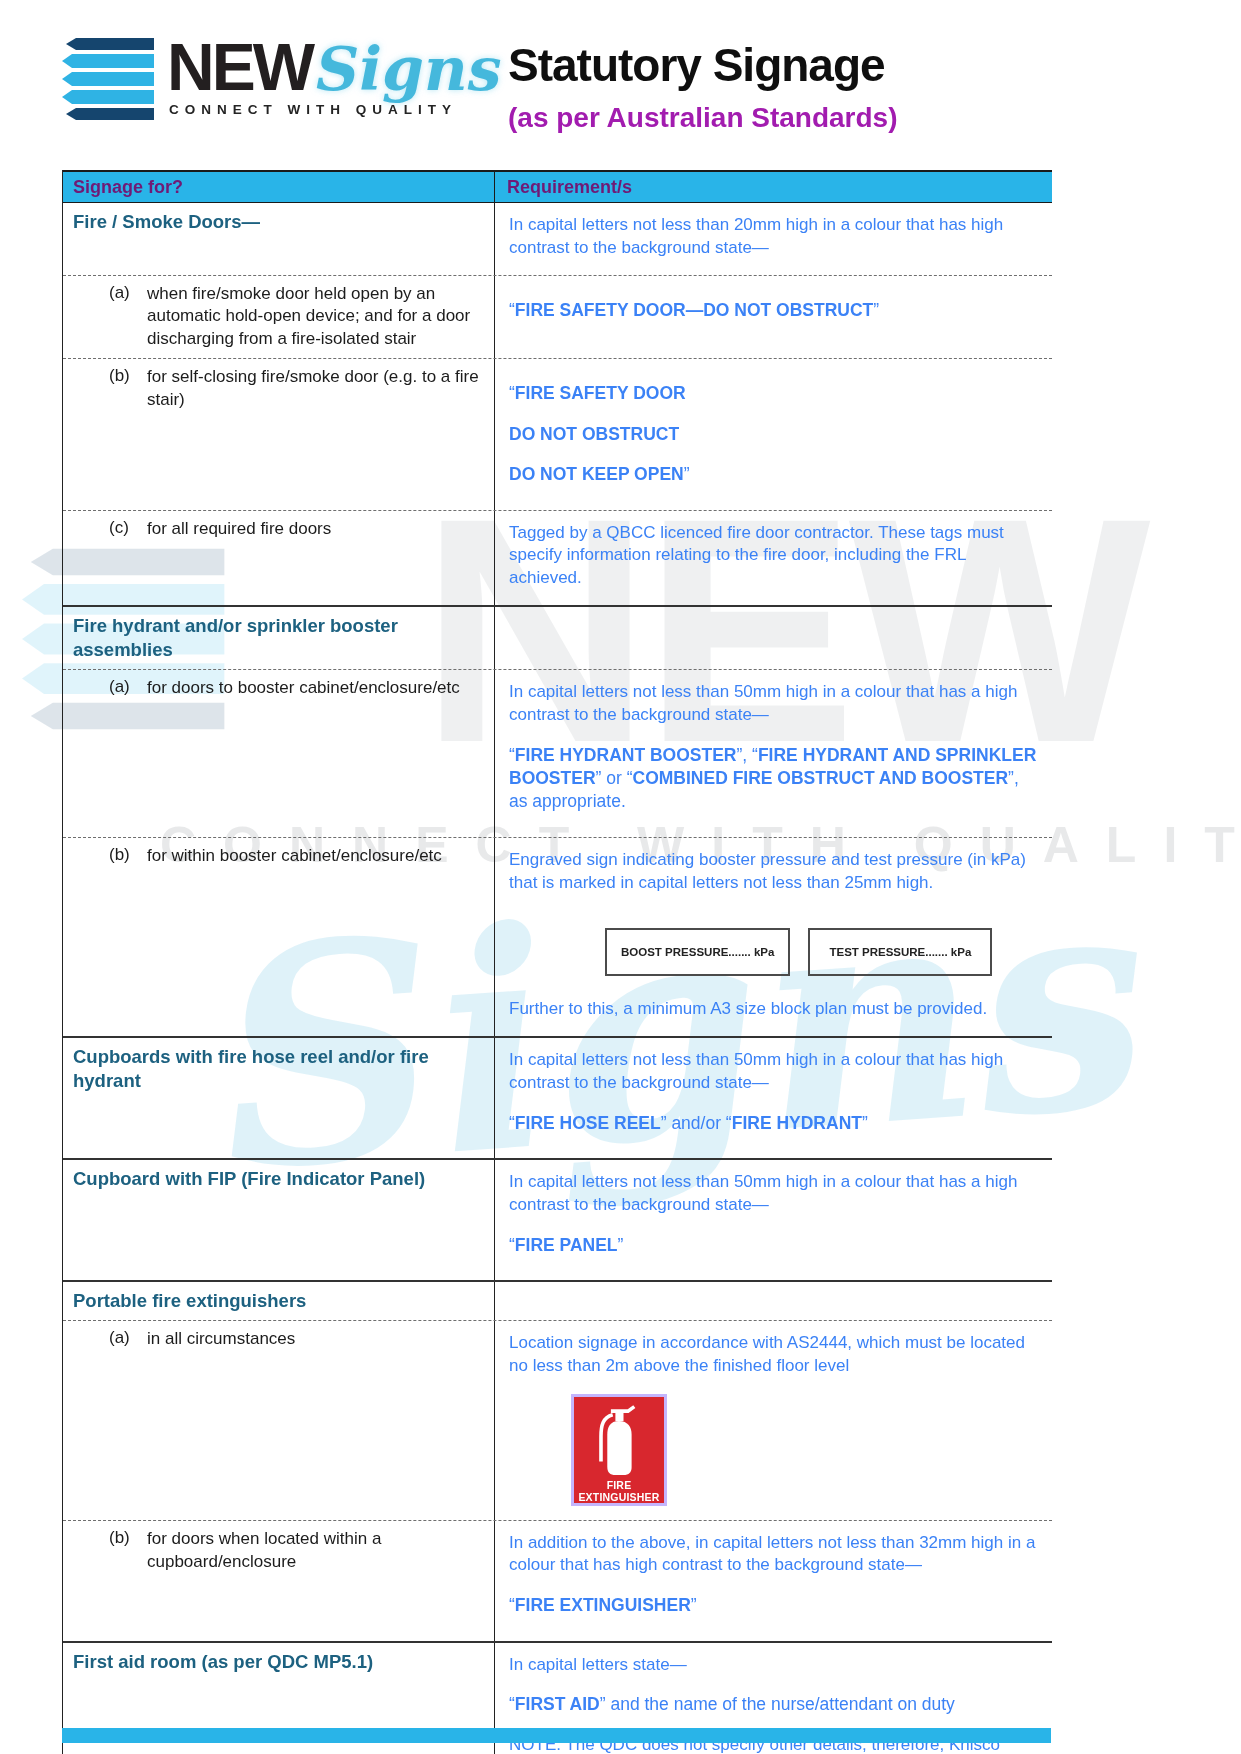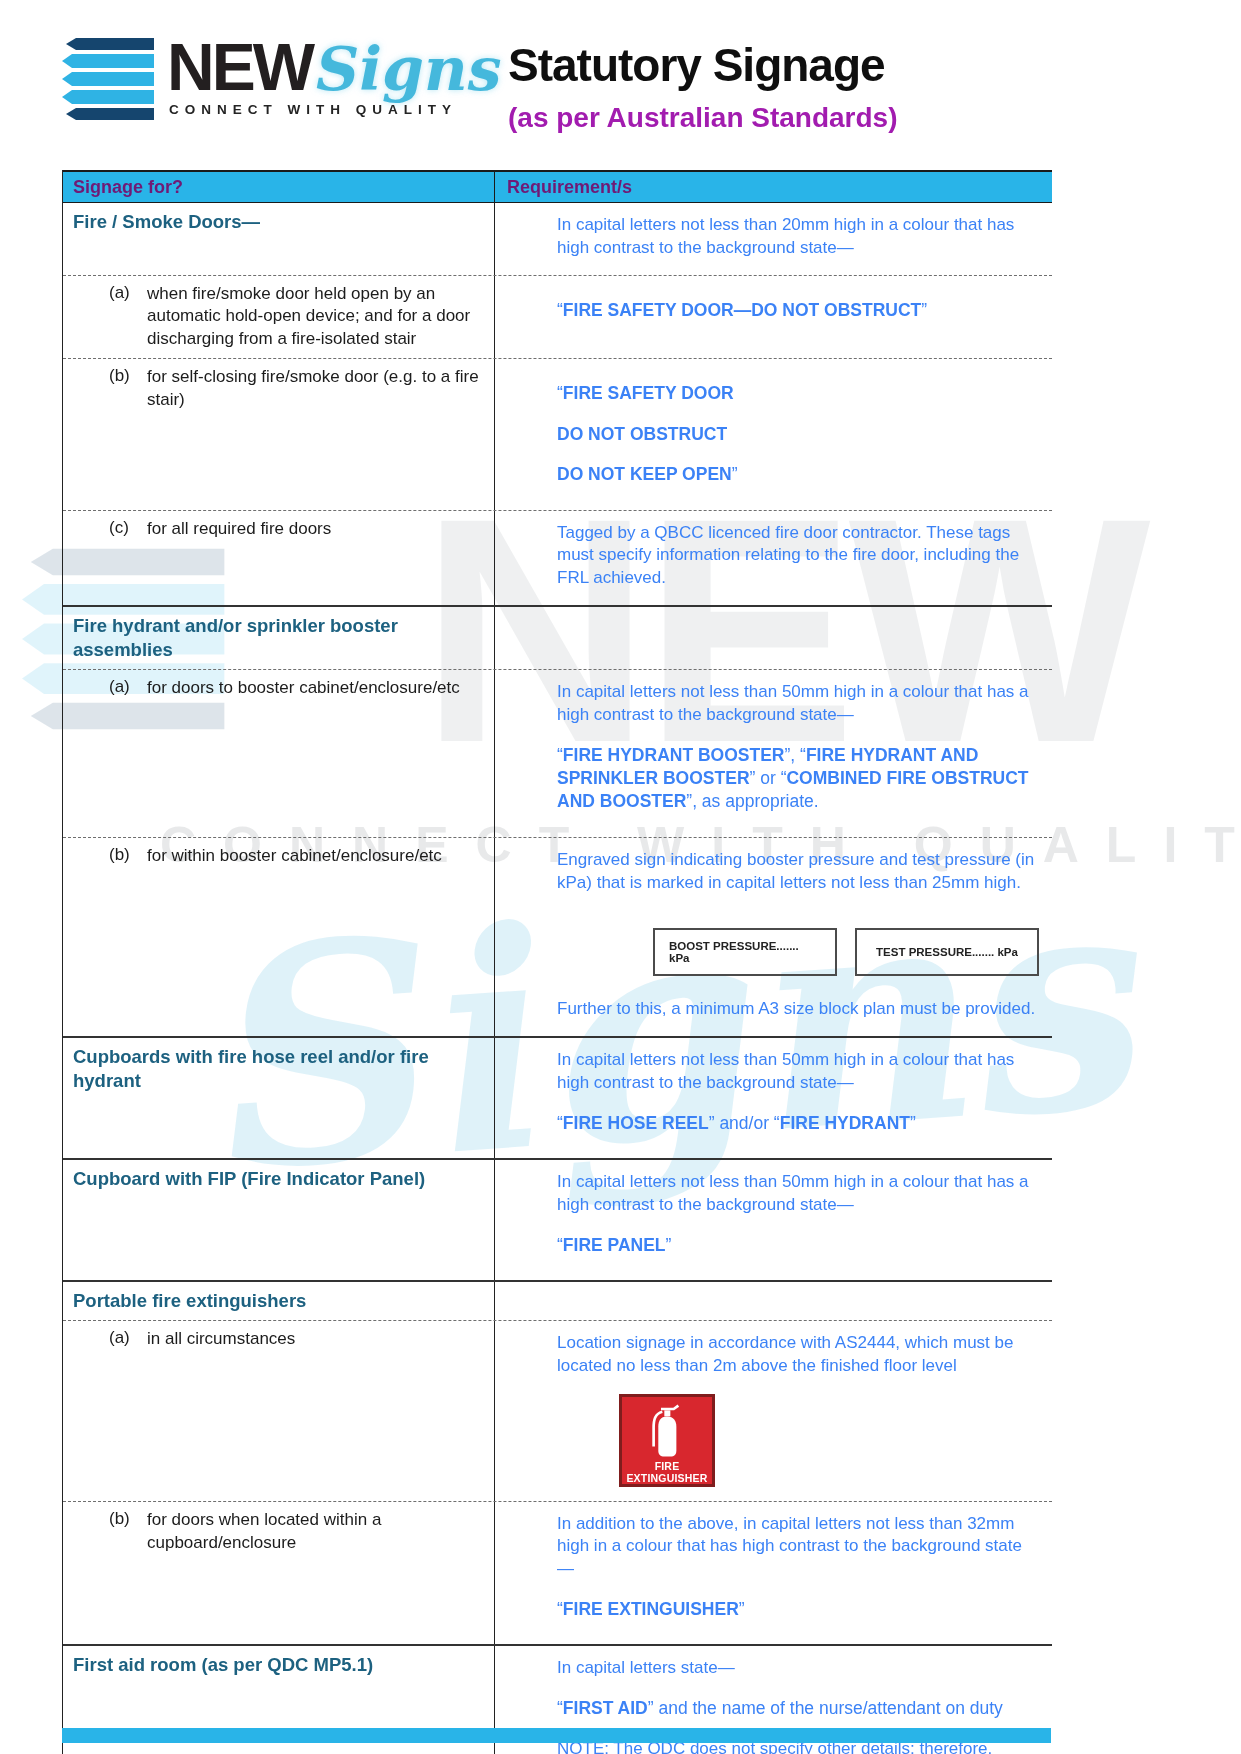--- a/index.html
+++ b/index.html
@@ -27,37 +27,37 @@
   .wm-signs{left:220px;top:880px;font-family:"DejaVu Serif",serif;font-style:italic;font-weight:bold;
             font-size:300px;color:rgba(140,210,235,.28);line-height:1;transform:rotate(-4deg);}
   
   .sig-table{position:relative;z-index:2;margin-left:62px;width:989px;border-left:1px solid #222;}
   .thead{display:flex;background:var(--header-bg);border-top:2px solid #1a1a1a;
          border-bottom:1px solid #1a1a1a;height:30px;align-items:center;
          font-weight:bold;font-size:18px;color:#701a75;}
   .th-c1{width:432px;flex:none;padding-left:10px;box-sizing:border-box;height:100%;
          display:flex;align-items:center;border-right:1px solid #1a1a1a;}
   .th-c2{flex:1;padding-left:12px;display:flex;align-items:center;height:100%;}
-  .trow{display:flex;gap:48px;}
+  .trow{display:flex;}
   .div-dashed{border-bottom:1px dashed #6e6e6e;}
   .div-solid{border-bottom:2px solid #333;}
   .c1{width:432px;flex:none;box-sizing:border-box;border-right:1px solid #222;padding:7px 10px;}
   .c1.sub{display:flex;padding-left:46px;}
   .marker{width:38px;flex:none;font-size:17px;}
   .sub-label{flex:1;font-size:17px;line-height:1.35;}
   .sec-label{font-weight:bold;font-size:18.5px;color:var(--section-blue);line-height:1.3;}
   .c2{flex:1;box-sizing:border-box;padding:6px 14px;}
   .para{margin:5px 0 9px;font-size:17px;line-height:1.34;color:#3b82f6;}
   .para.sign{margin:17px 0;font-size:17.5px;}
   .para .b{font-weight:bold;}
   .pressure-boxes{display:flex;gap:18px;margin:34px 0 22px 96px;}
   .pressure-box{height:44px;min-width:152px;border:2px solid #4b4b4b;display:flex;align-items:center;
                 justify-content:center;padding:0 14px;font-size:11.5px;font-weight:bold;color:#222;}
   
-  .ext-sign{width:96px;height:93px;background:var(--extinguisher-red);border:3px solid #7f1d1d;
+  .ext-sign{width:96px;height:112px;background:var(--extinguisher-red);border:3px solid #c4b5fd;
             box-sizing:border-box;margin:16px 0 8px 62px;display:flex;flex-direction:column;
             align-items:center;justify-content:flex-end;padding-top:6px;}
   .ext-text{margin-top:2px;display:flex;flex-direction:column;align-items:center;color:#fff;
             font-weight:bold;font-size:10.5px;line-height:1.15;letter-spacing:.2px;text-align:center;}
   .footer-bar{position:absolute;left:62px;top:1728px;width:989px;height:15px;
               background:var(--header-bg);z-index:2;}
 </style>
 </head>
 <body>
 

